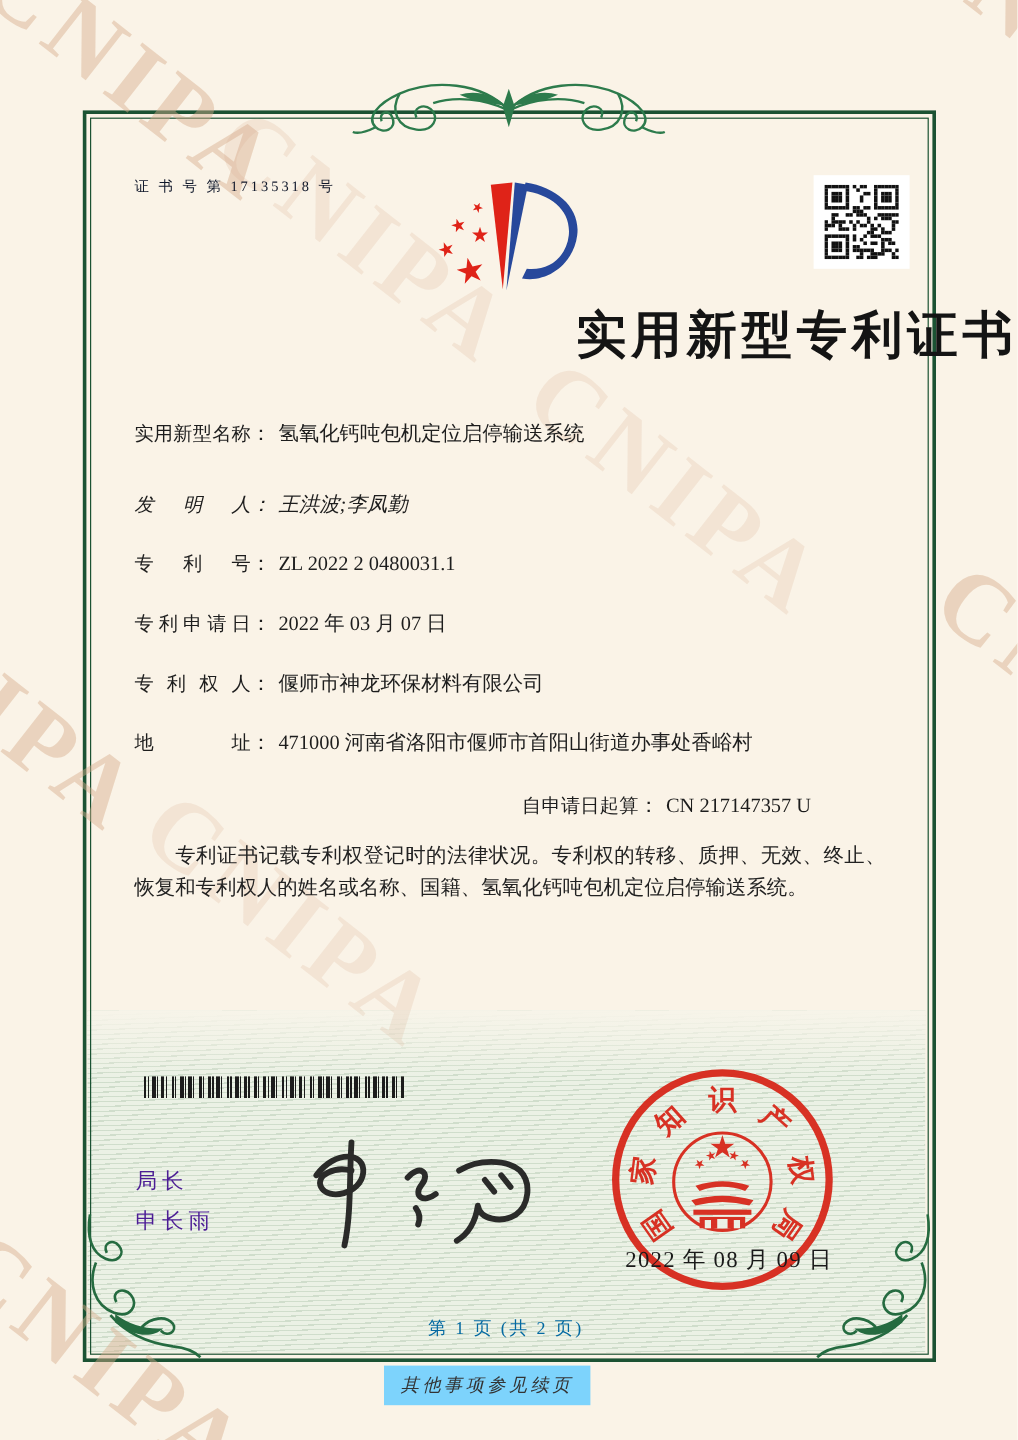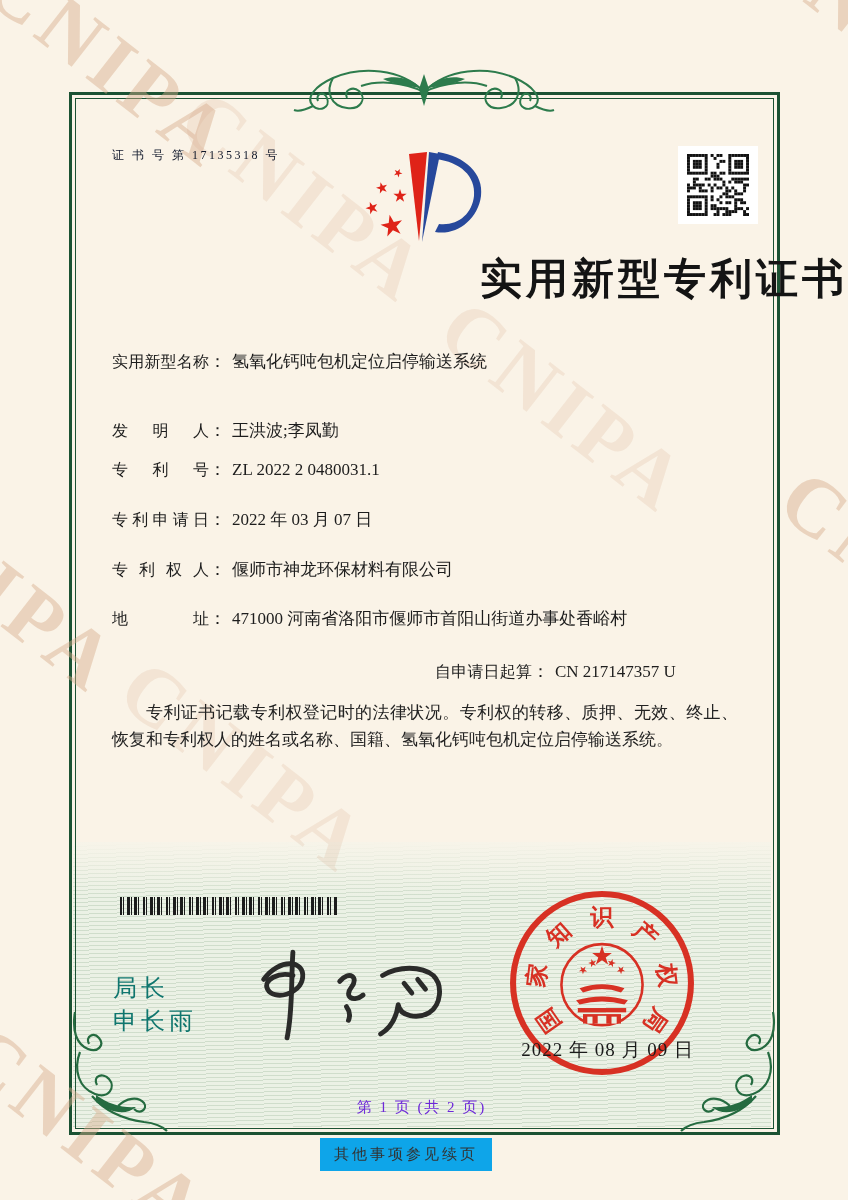--- a/index.html
+++ b/index.html
@@ -56,30 +56,30 @@
     position:absolute;left:120px;top:897px;width:218px;height:18px;z-index:3;
     background:repeating-linear-gradient(90deg,
       #1c1c1c 0 2px,rgba(0,0,0,0) 2px 3px,
       #1c1c1c 3px 4px,rgba(0,0,0,0) 4px 7px,
       #1c1c1c 7px 10px,rgba(0,0,0,0) 10px 11px,
       #1c1c1c 11px 12px,rgba(0,0,0,0) 12px 14px,
       #1c1c1c 14px 17px,rgba(0,0,0,0) 17px 18px,
       #1c1c1c 18px 19px,rgba(0,0,0,0) 19px 23px);
   }
   .officer{position:absolute;left:113px;z-index:3;font-family:"Liberation Sans","DejaVu Sans",sans-serif;
-           font-size:24px;letter-spacing:4px;color:#0f766e;}
+           font-size:18px;letter-spacing:4px;color:#4c1d95;}
   .signature{position:absolute;left:250px;top:945px;z-index:3;}
   .seal{position:absolute;left:507px;top:888px;z-index:3;opacity:.95;}
   .seal-date{position:absolute;left:500px;top:1037px;width:215px;z-index:4;text-align:center;
              font-size:19px;letter-spacing:1px;color:#1a1a1a;}
   .page-info{position:absolute;left:69px;top:1098px;width:705px;z-index:3;text-align:center;
-             font-size:15px;letter-spacing:2px;color:#6d28d9;}
+             font-size:15px;letter-spacing:2px;color:#0369a1;}
   .continuation{
     position:absolute;left:406px;top:1138px;transform:translateX(-50%);z-index:3;
-    background:#0ea5e9;padding:7px 14px;font-size:15px;letter-spacing:3px;color:#333;white-space:nowrap;
+    background:#7dd3fc;padding:7px 14px;font-size:15px;letter-spacing:3px;color:#333;white-space:nowrap;font-style:italic;
   }
 </style>
 </head>
 <body>
 
 <div class="page">
 
   <span class="wm" style="left:-35px;top:15px;">CNIPA</span>
   <span class="wm" style="left:735px;top:-20px;">CNIPA</span>
   <span class="wm faint" style="left:160px;top:150px;">CNIPA</span>
@@ -365,21 +365,21 @@
       <use href="#star" transform="translate(12,62) rotate(-20) scale(6.5)"></use>
       <use href="#star" transform="translate(32,80) rotate(-12) scale(11.5)"></use>
     </g>
   </svg>
 
   <div class="title">实用新型专利证书</div>
 
   <div class="f-row" style="top:350px;">
     <span class="f-label">实用新型名称</span><span class="f-colon">：</span><span class="f-value">氢氧化钙吨包机定位启停输送系统</span>
   </div>
-  <div class="f-row" style="top:419px;">
+  <div class="f-row" style="top:409px;font-style:italic;">
     <span class="f-label">发明人</span><span class="f-colon">：</span><span class="f-value">王洪波;李凤勤</span>
   </div>
   <div class="f-row" style="top:458px;">
     <span class="f-label">专利号</span><span class="f-colon">：</span><span class="f-value">ZL 2022 2 0480031.1</span>
   </div>
   <div class="f-row" style="top:508px;">
     <span class="f-label">专利申请日</span><span class="f-colon">：</span><span class="f-value">2022 年 03 月 07 日</span>
   </div>
   <div class="f-row" style="top:558px;">
     <span class="f-label">专利权人</span><span class="f-colon">：</span><span class="f-value">偃师市神龙环保材料有限公司</span>

